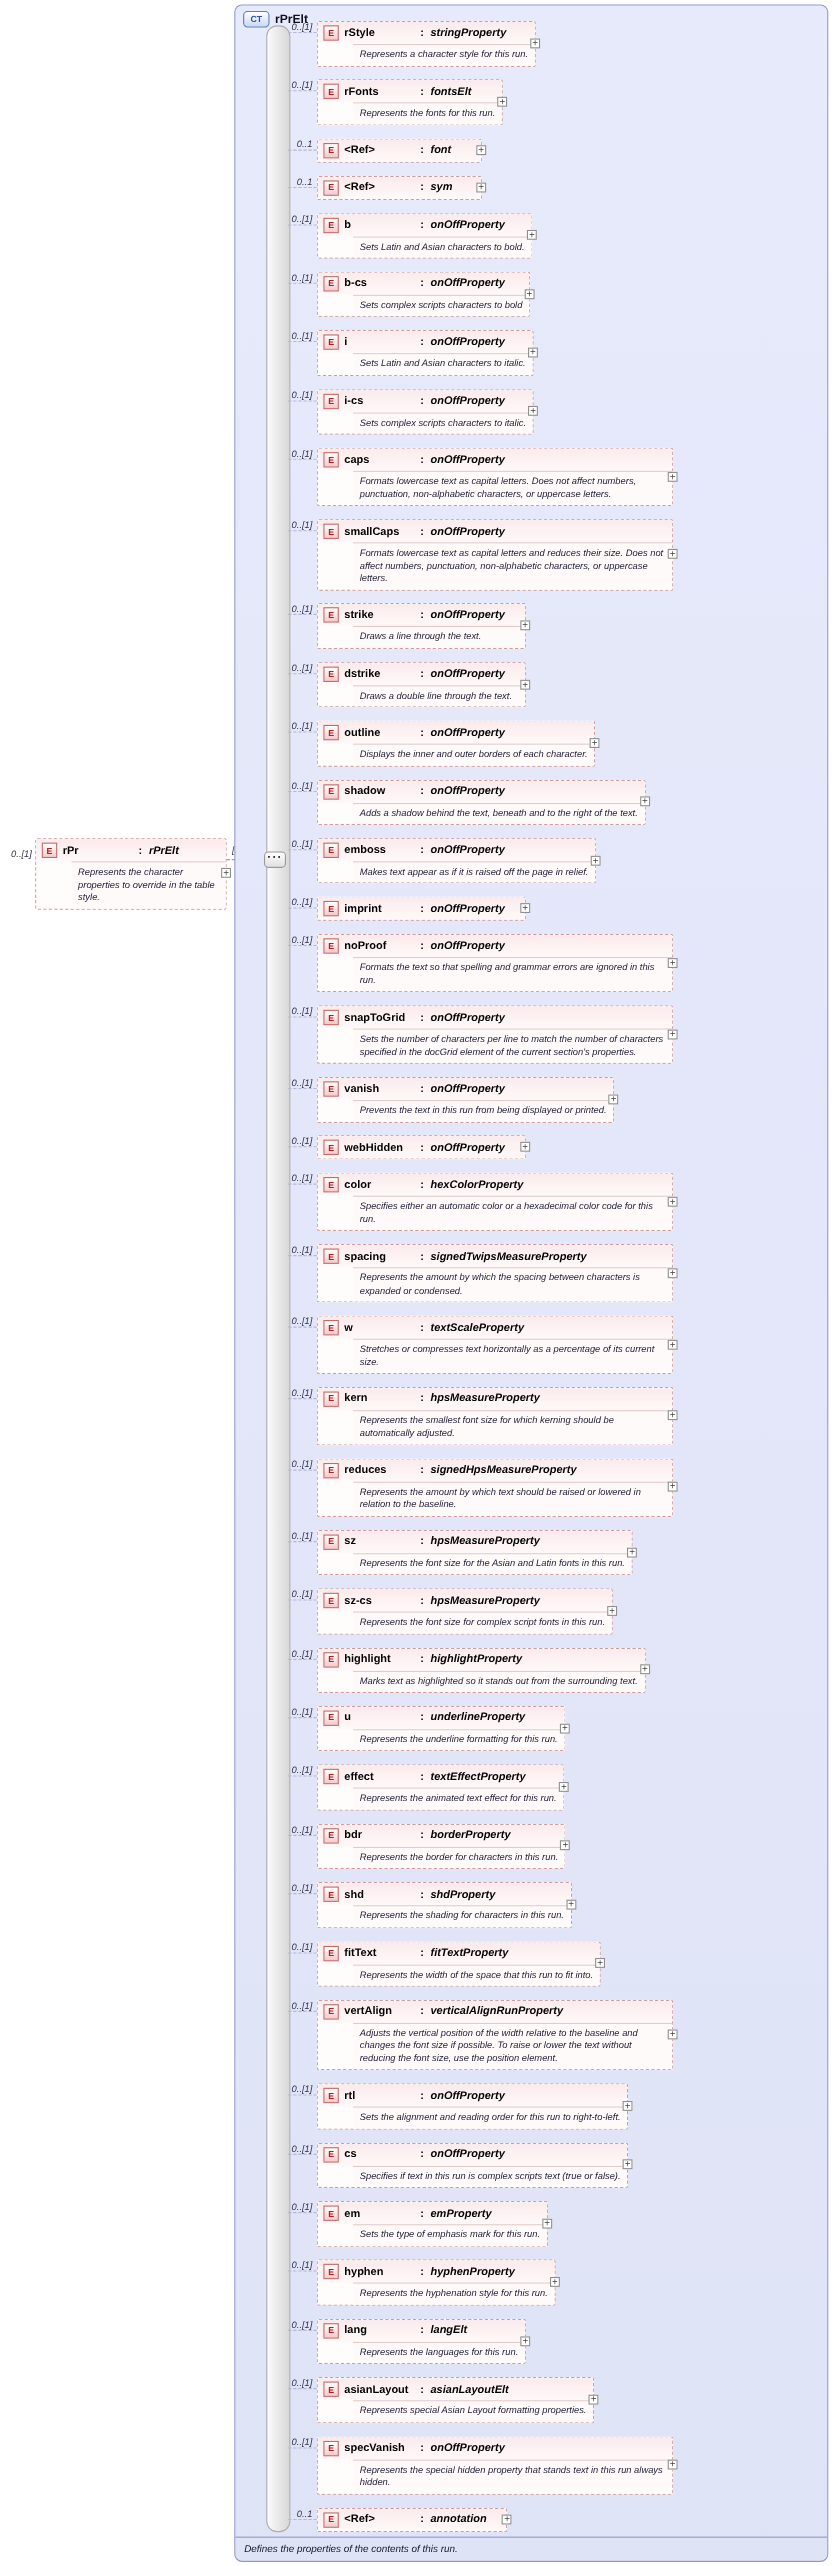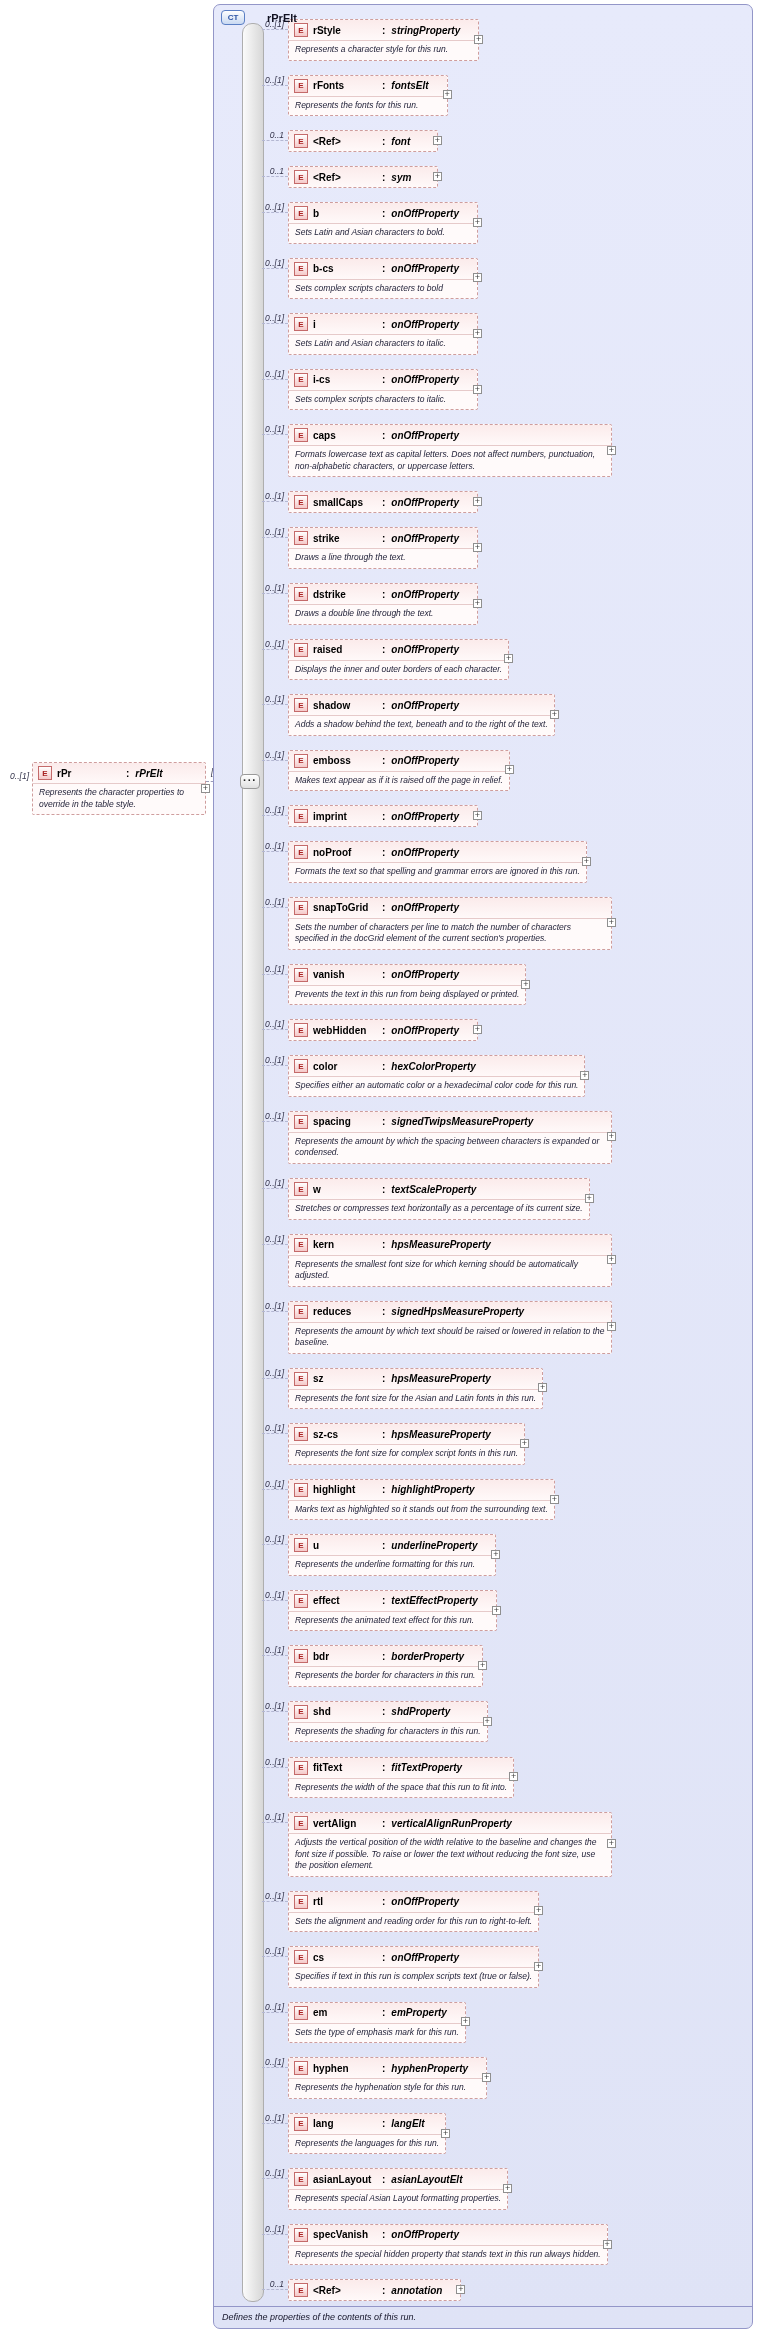--- a/index.html
+++ b/index.html
@@ -2,21 +2,21 @@
 <html><head>
 <meta charset="utf-8">
 <style>
   html,body{margin:0;padding:0;background:#fff;}
   .page{position:relative;width:759px;height:2333px;background:#ffffff;
         font-family:"Liberation Sans",sans-serif;overflow:hidden;}
 
   
   .ct-box{position:absolute;left:213px;top:4px;width:540px;height:2325px;box-sizing:border-box;
           background:linear-gradient(#e7eafb,#dfe3f6);border:1px solid #9396c8;border-radius:7px;}
-  .ct-header{position:absolute;top:5px;left:7px;display:flex;align-items:center;gap:22px;z-index:3;}
+  .ct-header{position:absolute;top:5px;left:7px;display:flex;align-items:center;gap:5px;z-index:3;}
   .ct-badge{display:inline-flex;align-items:center;justify-content:center;width:22px;height:13px;
             border:1px solid #5b7fc4;border-radius:4px;background:linear-gradient(#ffffff,#c9d9f2);
             color:#2d55a5;font-size:8px;font-weight:bold;}
   .ct-title{font-size:11px;font-weight:bold;color:#101020;}
   .ct-footer{position:absolute;left:0;right:0;bottom:0;border-top:1px solid #9396c8;
              padding:5px 16px 6px 8px;font-size:9px;font-style:italic;color:#15152a;}
 
   
   .spine{position:absolute;left:28px;top:18px;bottom:26px;width:20px;border:1px solid #aeaeae;
          border-radius:10px;background:linear-gradient(to right,#fbfbfb,#d7d7d7);}
@@ -36,21 +36,21 @@
   .elem-header{display:flex;align-items:center;gap:5px;padding:3px 16px 3px 5px;
                background:linear-gradient(#fbebeb,#fff9f9);border-radius:2px;}
   .e-badge{flex:0 0 auto;width:12px;height:12px;display:inline-flex;align-items:center;justify-content:center;
            border:1px solid #c46a6a;background:linear-gradient(#ffffff,#f5c9c9);
            color:#a92222;font-size:8px;font-weight:bold;}
   .elem-name{font-size:10px;font-weight:bold;color:#000;min-width:64px;white-space:nowrap;}
   .elem-colon{font-size:10px;font-weight:bold;color:#000;margin-right:1px;}
   .elem-colon::before{content:":";}
   .elem-type{font-size:10px;font-weight:bold;color:#000;white-space:nowrap;padding-right:2px;font-style:italic;}
   .elem-desc{border-top:1px solid #e6caca;padding:3px 6px 4px 6px;font-size:8.5px;font-style:italic;
-             color:#23233a;line-height:11.5px;background:#fffafa;}
+             color:#23233a;line-height:11.5px;background:#fffafa;margin-left:32px;}
   .elem-desc:empty{display:none;}
   .expand{position:absolute;right:-5px;top:50%;margin-top:-5px;width:9px;height:9px;box-sizing:border-box;
           border:1px solid #8f8f8f;background:#ffffff;color:#444;font-size:9px;line-height:7px;
           text-align:center;z-index:2;}
   .expand::before{content:"+";display:block;}
 
   
   .root-card{position:absolute;left:2px;top:771px;width:27px;font-size:8.5px;font-style:italic;
              color:#33334a;text-align:right;white-space:nowrap;}
   .root-elem{position:absolute;left:32px;top:762px;width:174px;min-width:174px;}
@@ -212,20 +212,21 @@
         <div class="row">
     <span class="card">0..[1]</span>
     <div class="elem">
       <div class="elem-header">
         <span class="e-badge">E</span>
         <span class="elem-name">smallCaps</span>
         <span class="elem-colon"></span>
         <span class="elem-type">onOffProperty</span>
         <span class="expand"></span>
       </div>
+      <div class="elem-desc">Formats lowercase text as capital letters and reduces their size. Does not affect numbers, punctuation, non-alphabetic characters, or uppercase letters.</div>
     </div>
   </div>
         <div class="row">
     <span class="card">0..[1]</span>
     <div class="elem">
       <div class="elem-header">
         <span class="e-badge">E</span>
         <span class="elem-name">strike</span>
         <span class="elem-colon"></span>
         <span class="elem-type">onOffProperty</span>
@@ -245,21 +246,21 @@
         <span class="expand"></span>
       </div>
       <div class="elem-desc">Draws a double line through the text.</div>
     </div>
   </div>
         <div class="row">
     <span class="card">0..[1]</span>
     <div class="elem">
       <div class="elem-header">
         <span class="e-badge">E</span>
-        <span class="elem-name">raised</span>
+        <span class="elem-name">outline</span>
         <span class="elem-colon"></span>
         <span class="elem-type">onOffProperty</span>
         <span class="expand"></span>
       </div>
       <div class="elem-desc">Displays the inner and outer borders of each character.</div>
     </div>
   </div>
         <div class="row">
     <span class="card">0..[1]</span>
     <div class="elem">

